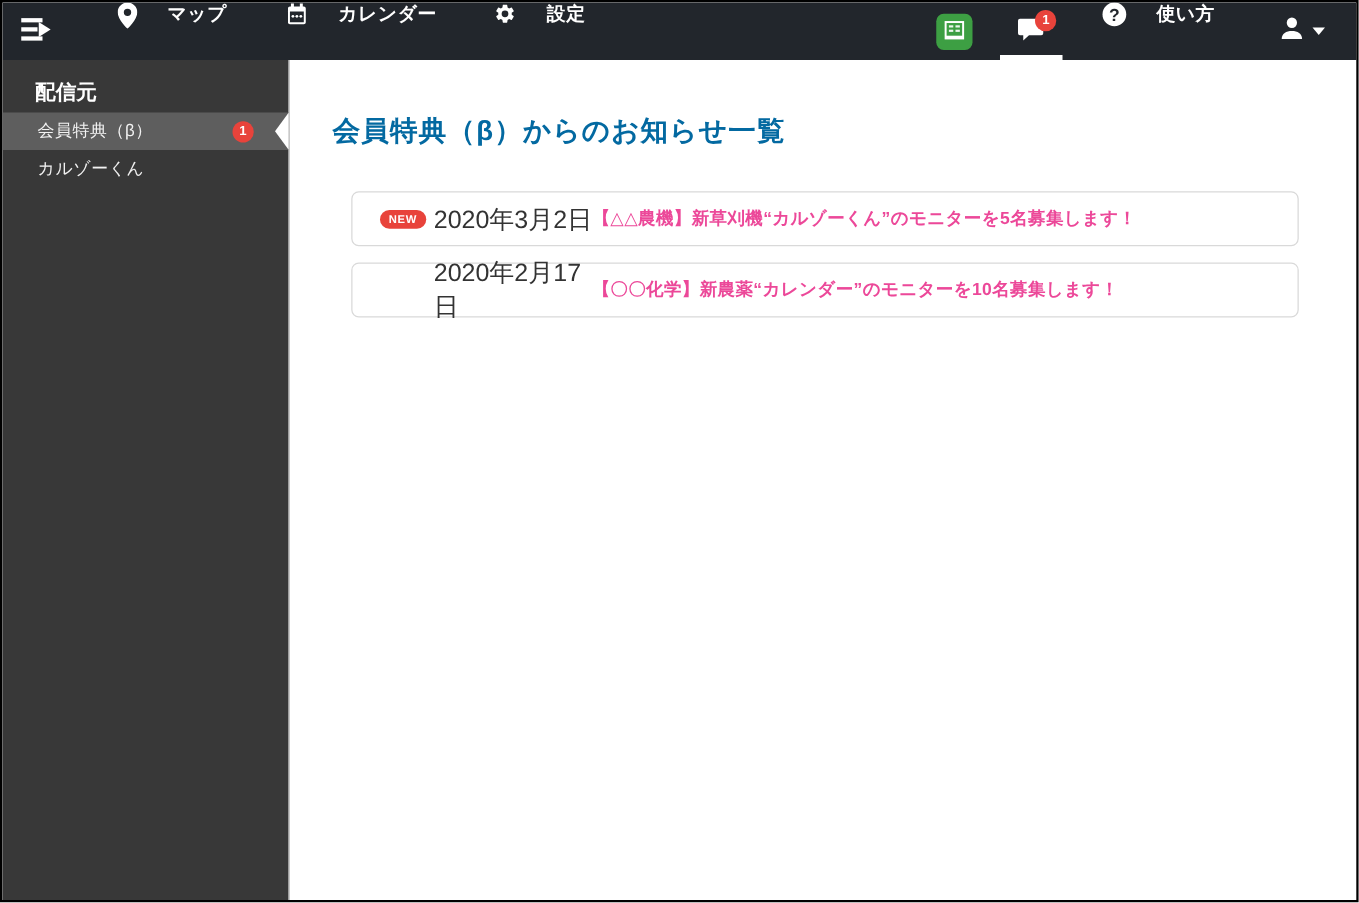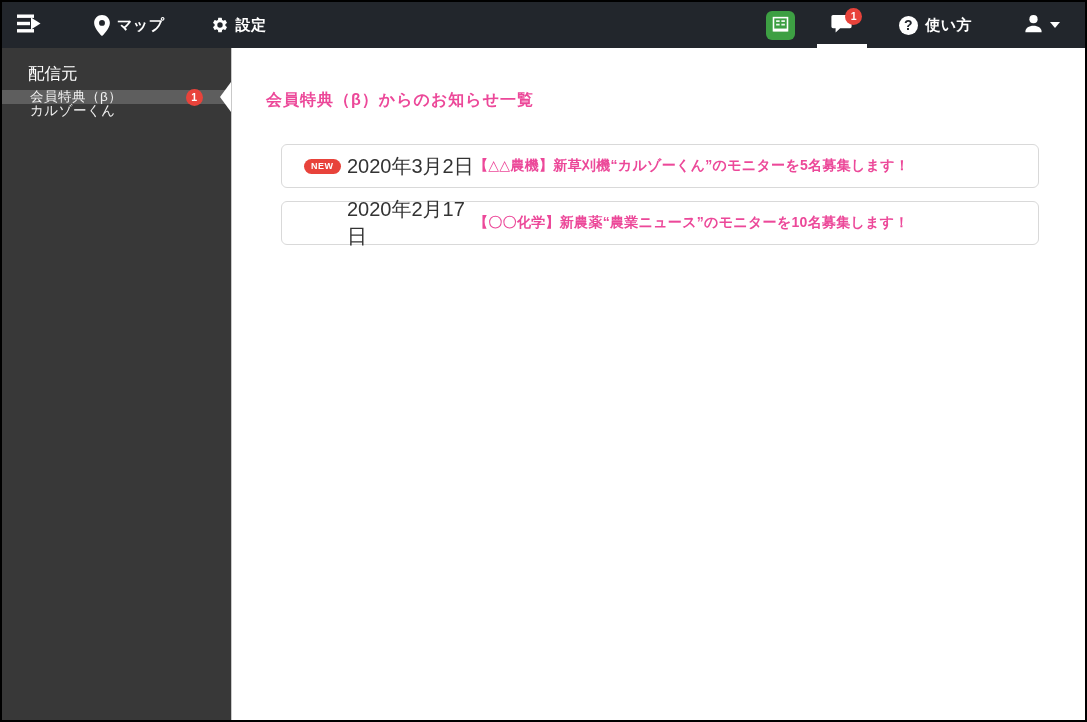--- a/index.html
+++ b/index.html
@@ -15,21 +15,21 @@
   .topbar{
     height:46px; flex:0 0 46px; background:#22262c; color:#fff;
     display:flex; align-items:stretch; position:relative;
   }
   .tb-toggle{
     background:none;border:none;color:#fff;cursor:pointer;
     display:flex;align-items:center;padding:0 10px;margin-left:4px;
   }
   .tb-nav{ display:flex; align-items:stretch; margin-left:18px; }
   .tb-item{
-    display:flex;align-items:center;gap:7px;color:#fff;text-decoration:none;
+    display:flex;align-items:flex-start;gap:24px;color:#fff;text-decoration:none;
     font-size:15px;font-weight:700;padding:0 12px;margin:0 11px;cursor:pointer;
     letter-spacing:.5px;
   }
   .tb-ic{ display:flex;align-items:center; }
   .tb-right{ margin-left:auto; display:flex; align-items:stretch; }
   .green-btn{
     background:none;border:none;cursor:pointer;display:flex;align-items:center;
     padding:0; margin-right:22px;
   }
   .book-chip{
@@ -63,24 +63,24 @@
     width:0;height:0;border-left:5px solid transparent;
     border-right:5px solid transparent;border-top:6px solid #fff;
   }
 
   
   .app-body{ flex:1; display:flex; min-height:0; }
 
   
   .sidebar{ width:229px; flex:0 0 229px; background:#383838; color:#fff; }
   .sb-header{
-    font-size:16.5px; font-weight:400; padding:15px 0 13px 26px; height:42px;
+    font-size:16.5px; font-weight:700; padding:15px 0 13px 26px; height:42px;
   }
   .sb-item{
-    position:relative; display:flex; align-items:center; height:14px;
+    position:relative; display:flex; align-items:center; height:30px;
     padding-left:28px; font-size:13.5px; color:#f2f2f2; text-decoration:none;
     cursor:pointer; letter-spacing:.5px;
   }
   .sb-item.selected{ background:#5e5e5e; }
   .sb-badge{ position:static; margin-left:auto; margin-right:28px; }
   .notch{
     position:absolute; right:0; top:50%; transform:translateY(-50%);
     width:0;height:0;
     border-top:15px solid transparent; border-bottom:15px solid transparent;
     border-right:11px solid #ffffff;
@@ -89,21 +89,21 @@
     position:absolute; right:21px; top:50%; transform:translateY(-50%);
     width:2px; height:12px; background:rgba(190,50,40,.75);
   }
 
   
   .content{
     flex:1; background:#fff; border-left:1px solid #c9c9c9;
     padding:42px 0 0 34px; overflow:hidden;
   }
   .page-title{
-    font-size:16px; font-weight:700; color:#ec4899; letter-spacing:1px;
+    font-size:22px; font-weight:700; color:#0369a1; letter-spacing:1px;
   }
   .cards{ margin:33px 0 0 15px; width:758px; display:flex;
     flex-direction:column; gap:13px; }
   .card{
     height:44px; border:1px solid #d9d9d9; border-radius:6px; background:#fff;
     display:flex; align-items:center; padding:0 16px 0 22px;
   }
   .badge-slot{ width:43px; flex:0 0 43px; display:flex; align-items:center; }
   .new-pill{
     background:#e8433b;color:#fff;font-size:9px;font-weight:700;
@@ -135,20 +135,31 @@
     </button>
 
     <nav class="tb-nav">
       <a class="tb-item">
         <span class="tb-ic">
           <svg width="16" height="21" viewBox="0 0 24 32">
             <path fill="#fff" fill-rule="evenodd" d="M12 0C5.4 0 0 5.4 0 12c0 9 12 20 12 20s12-11 12-20C24 5.4 18.6 0 12 0zm0 16.5a4.5 4.5 0 1 1 0-9 4.5 4.5 0 0 1 0 9z"></path>
           </svg>
         </span>
         <span>マップ</span>
+      </a>
+      <a class="tb-item">
+        <span class="tb-ic">
+          <svg width="19" height="19" viewBox="0 0 24 24">
+            <path fill="#fff" d="M19 4h-1V1h-3v3H9V1H6v3H5C3.9 4 3 4.9 3 6v14c0 1.1.9 2 2 2h14c1.1 0 2-.9 2-2V6c0-1.1-.9-2-2-2zm0 16H5V9h14v11z"></path>
+            <circle cx="8" cy="14" r="1.4" fill="#fff"></circle>
+            <circle cx="12" cy="14" r="1.4" fill="#fff"></circle>
+            <circle cx="16" cy="14" r="1.4" fill="#fff"></circle>
+          </svg>
+        </span>
+        <span>カレンダー</span>
       </a>
       <a class="tb-item">
         <span class="tb-ic">
           <svg width="18" height="18" viewBox="0 0 24 24">
             <path fill="#fff" d="M19.14 12.94c.04-.3.06-.61.06-.94s-.02-.64-.07-.94l2.03-1.58a.49.49 0 0 0 .12-.61l-1.92-3.32a.49.49 0 0 0-.59-.22l-2.39.96a7.03 7.03 0 0 0-1.62-.94l-.36-2.54a.48.48 0 0 0-.48-.41h-3.84c-.24 0-.43.17-.47.41l-.36 2.54c-.59.24-1.13.57-1.62.94l-2.39-.96a.48.48 0 0 0-.59.22L2.74 8.87c-.12.21-.08.47.12.61l2.03 1.58c-.05.3-.09.63-.09.94s.02.64.07.94l-2.03 1.58a.49.49 0 0 0-.12.61l1.92 3.32c.12.22.37.29.59.22l2.39-.96c.5.38 1.03.7 1.62.94l.36 2.54c.05.24.24.41.48.41h3.84c.24 0 .44-.17.47-.41l.36-2.54c.59-.24 1.13-.56 1.62-.94l2.39.96c.22.08.47 0 .59-.22l1.92-3.32c.12-.22.07-.47-.12-.61l-2.01-1.58zM12 15.6a3.6 3.6 0 1 1 0-7.2 3.6 3.6 0 0 1 0 7.2z"></path>
           </svg>
         </span>
         <span>設定</span>
       </a>
     </nav>
@@ -221,19 +232,19 @@
           </span>
           <span class="n-date">2020年3月2日</span>
           <a class="n-link">【△△農機】新草刈機“カルゾーくん”のモニターを5名募集します！</a>
         </div>
 
         <div class="card">
           <span class="badge-slot">
             
           </span>
           <span class="n-date">2020年2月17日</span>
-          <a class="n-link">【〇〇化学】新農薬“農業ニュース”のモニターを10名募集します！</a>
+          <a class="n-link">【〇〇化学】新農薬“カレンダー”のモニターを10名募集します！</a>
         </div>
 
       </div>
     </main>
   </div>
 </div>
 
 </body></html>

